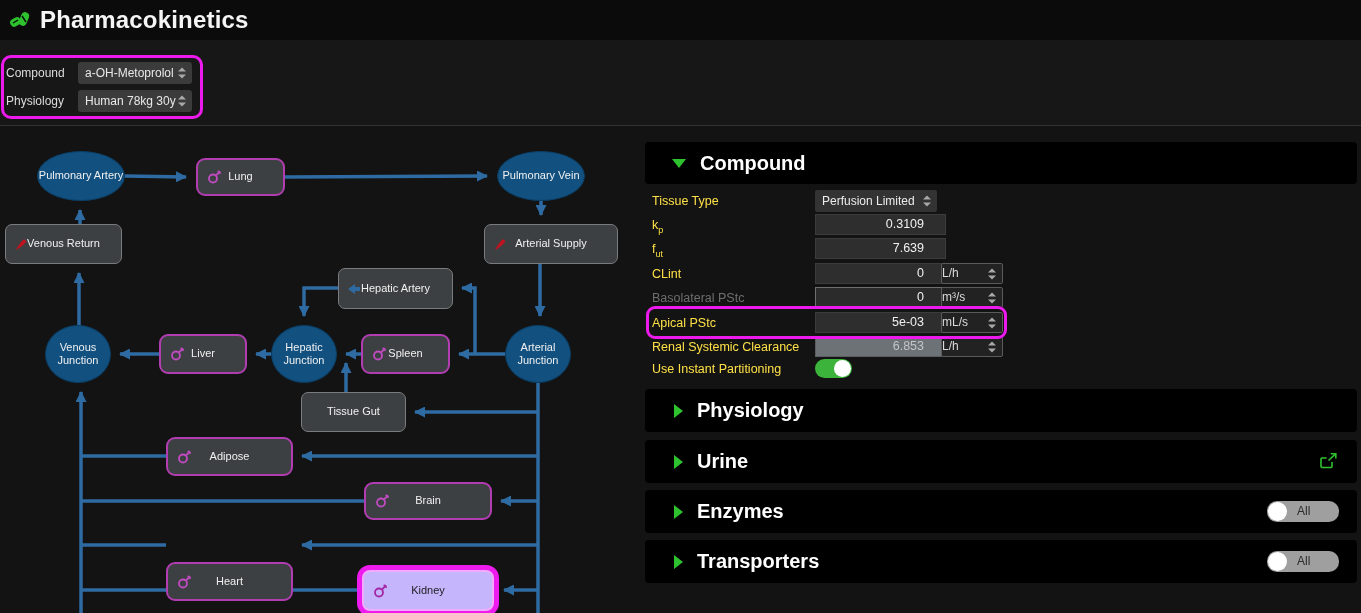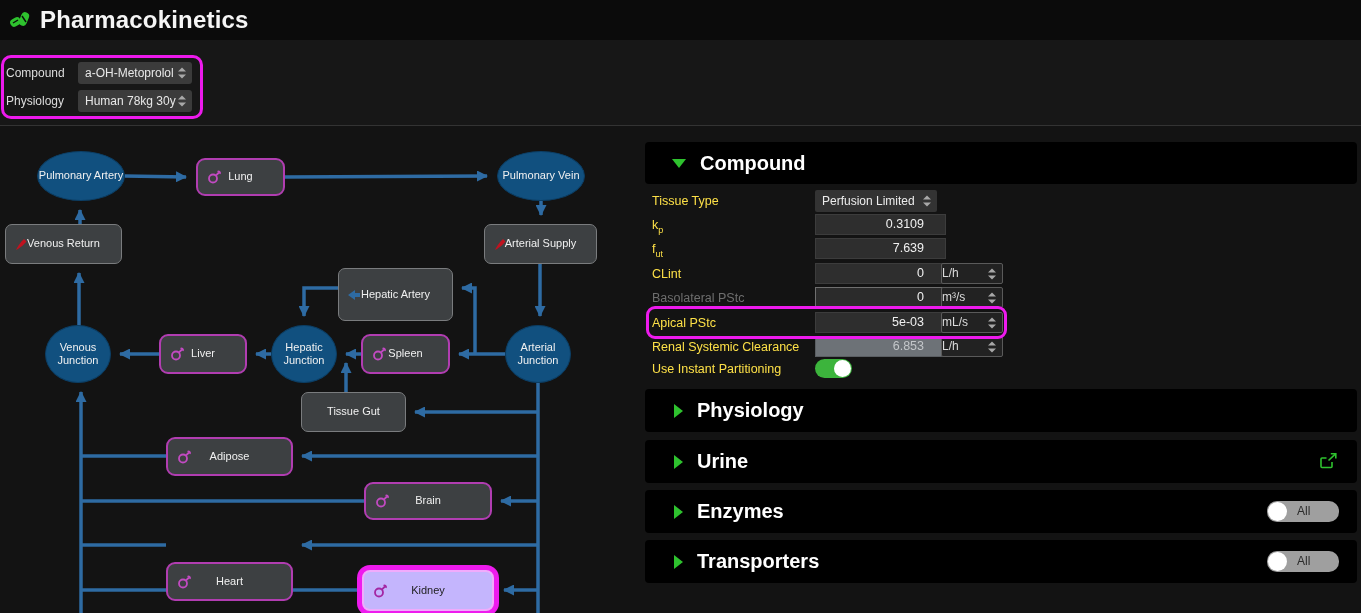--- a/index.html
+++ b/index.html
@@ -172,30 +172,30 @@
 
   <div class="nd nd-rect" style="left:5px;top:94px;width:117px;height:40px;">
     <span class="nd-icon">
       <svg width="14" height="14" viewBox="0 0 14 14">
         <path d="M1 13 C3 12 8 9 11.5 4.5 L9 2 C5 5.5 2.5 10 1 13 Z" fill="#c1121f"></path>
       </svg>
     </span>
     <span>Venous Return</span>
   </div>
 
-  <div class="nd nd-rect" style="left:484px;top:94px;width:113px;height:40px;">
+  <div class="nd nd-rect" style="left:484px;top:94px;width:134px;height:40px;">
     <span class="nd-icon">
       <svg width="14" height="14" viewBox="0 0 14 14">
         <path d="M1 13 C3 12 8 9 11.5 4.5 L9 2 C5 5.5 2.5 10 1 13 Z" fill="#c1121f"></path>
       </svg>
     </span>
     <span>Arterial Supply</span>
   </div>
 
-  <div class="nd nd-rect" style="left:338px;top:138px;width:115px;height:53px;">
+  <div class="nd nd-rect" style="left:338px;top:138px;width:115px;height:41px;">
     <span class="nd-icon">
       <svg width="12" height="10" viewBox="0 0 12 10">
         <path d="M0 5 L7 0 V3 H12 V7 H7 V10 Z" fill="#2e6ba3"></path>
       </svg>
     </span>
     <span>Hepatic Artery</span>
   </div>
 
   <div class="nd nd-ell" style="left:45px;top:195px;width:66px;height:58px;">
     <span>Venous Junction</span>

